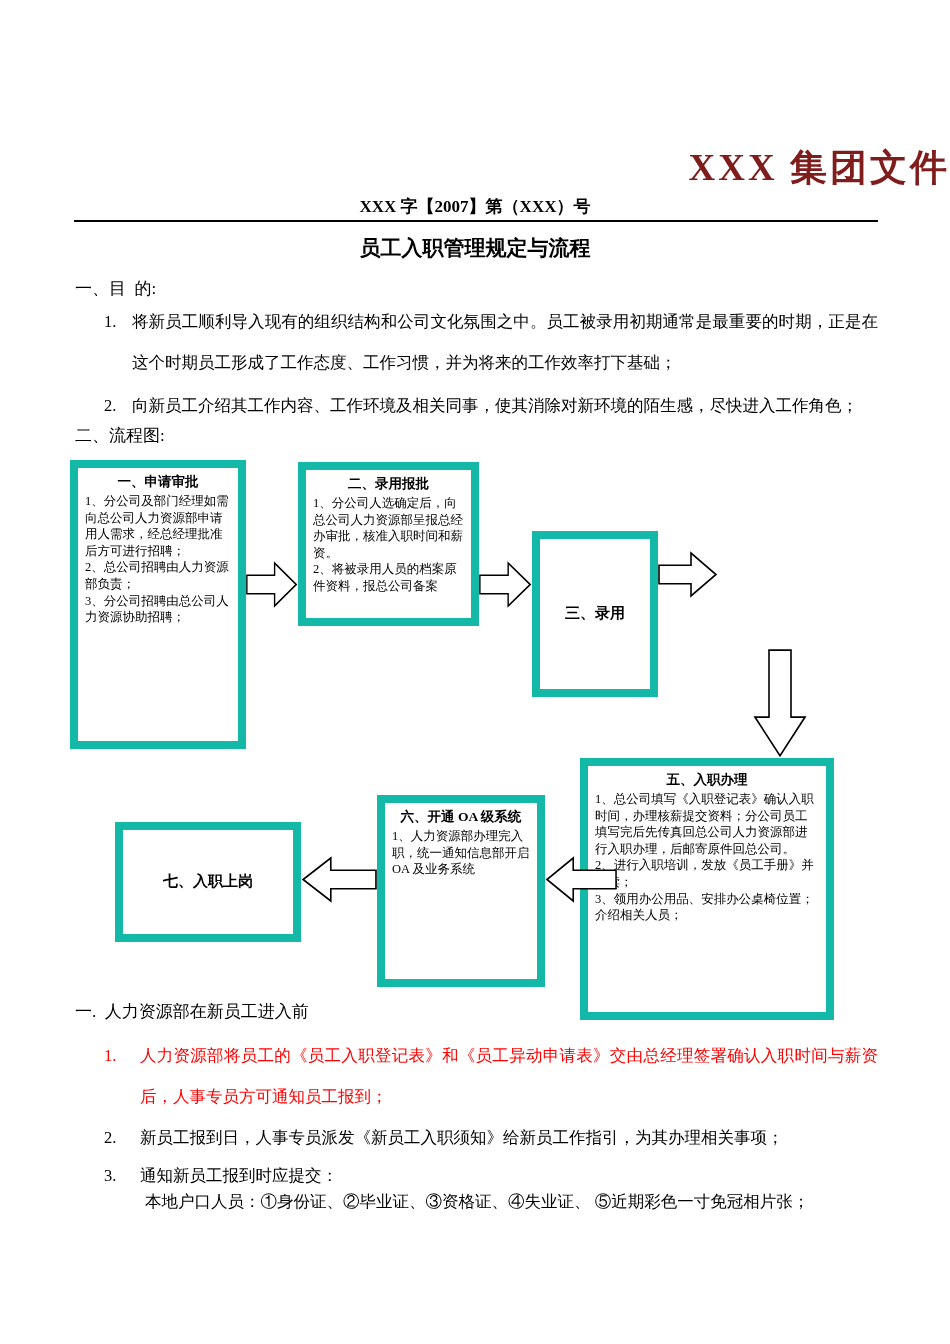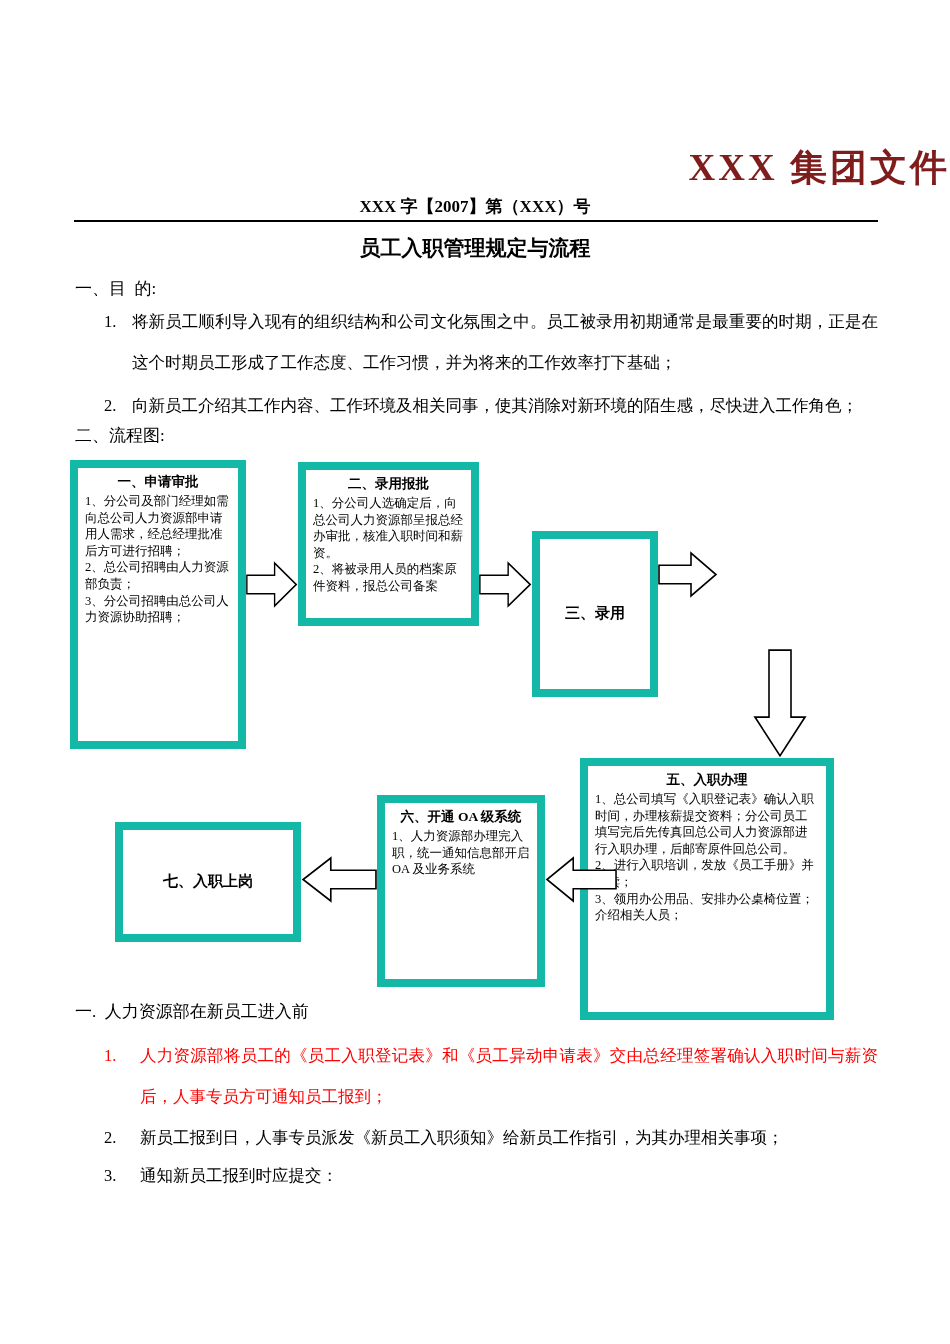--- a/index.html
+++ b/index.html
@@ -171,14 +171,15 @@
   </div>
   <div class="list-item sect-item sect-2">
     <span class="num">2.</span>
     <div class="txt">新员工报到日，人事专员派发《新员工入职须知》给新员工作指引，为其办理相关事项；</div>
   </div>
   <div class="list-item sect-item sect-3">
     <span class="num">3.</span>
     <div class="txt">通知新员工报到时应提交：</div>
   </div>
 
+  <div class="sub-line sub-1">本地户口人员：①身份证、②毕业证、③资格证、④失业证、 ⑤近期彩色一寸免冠相片张；</div>
 
 </div>
 
 </body></html>

